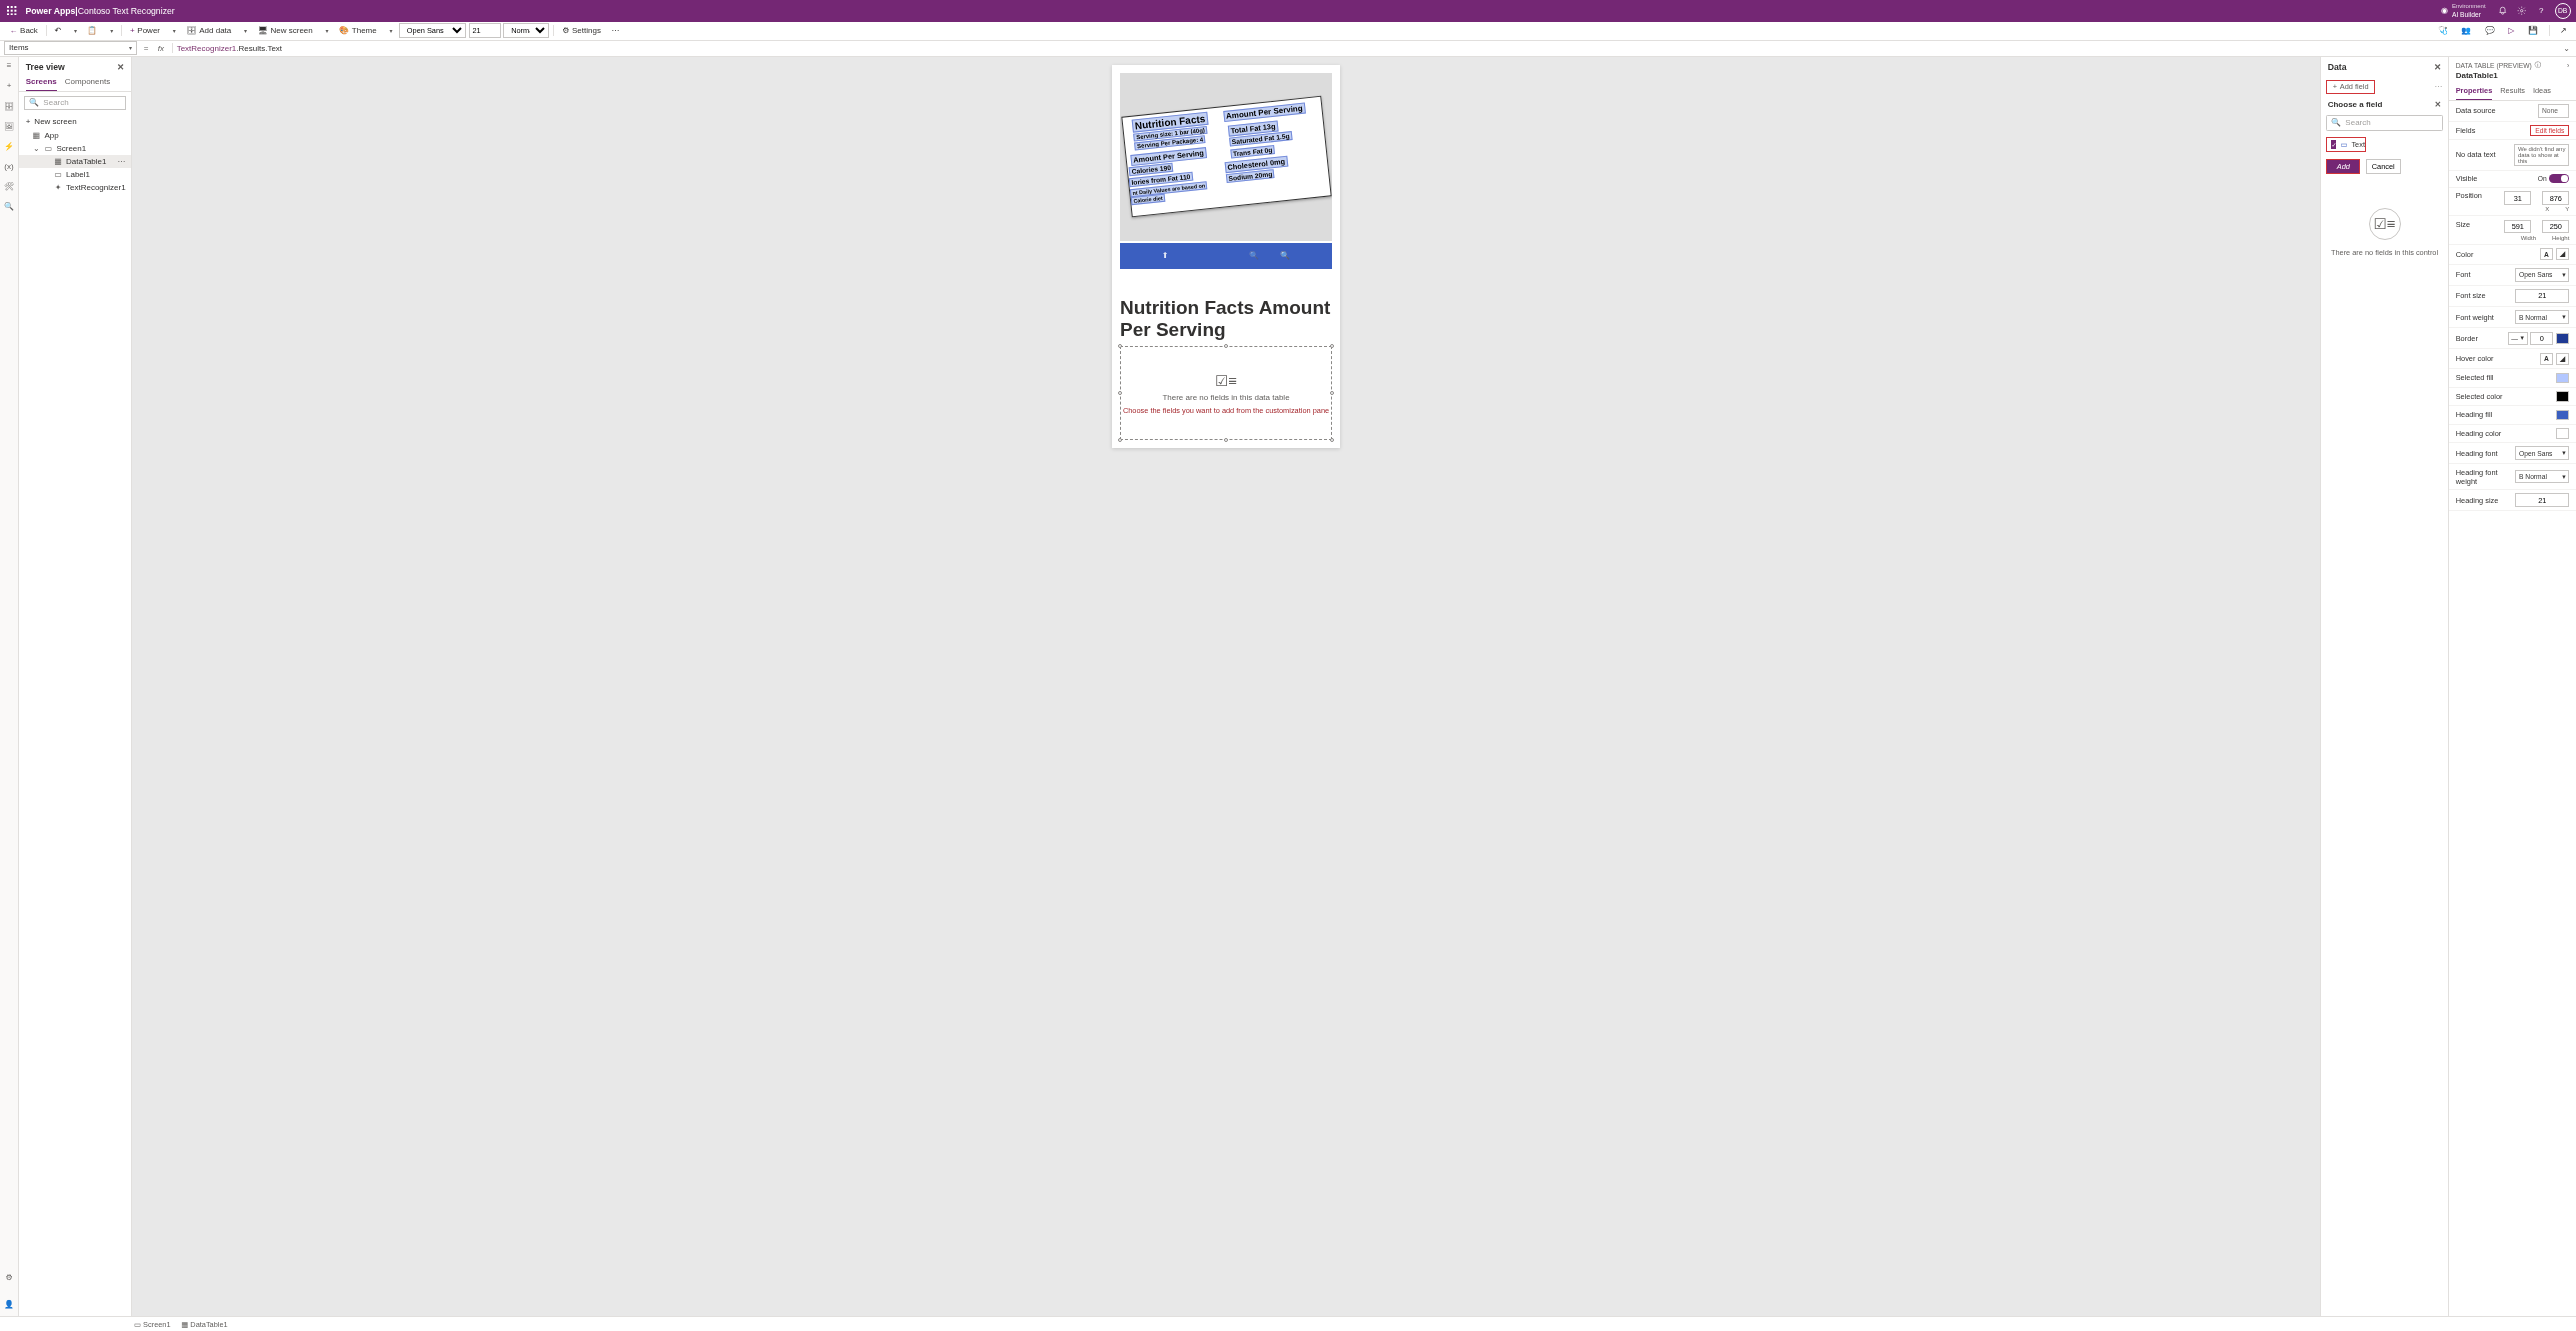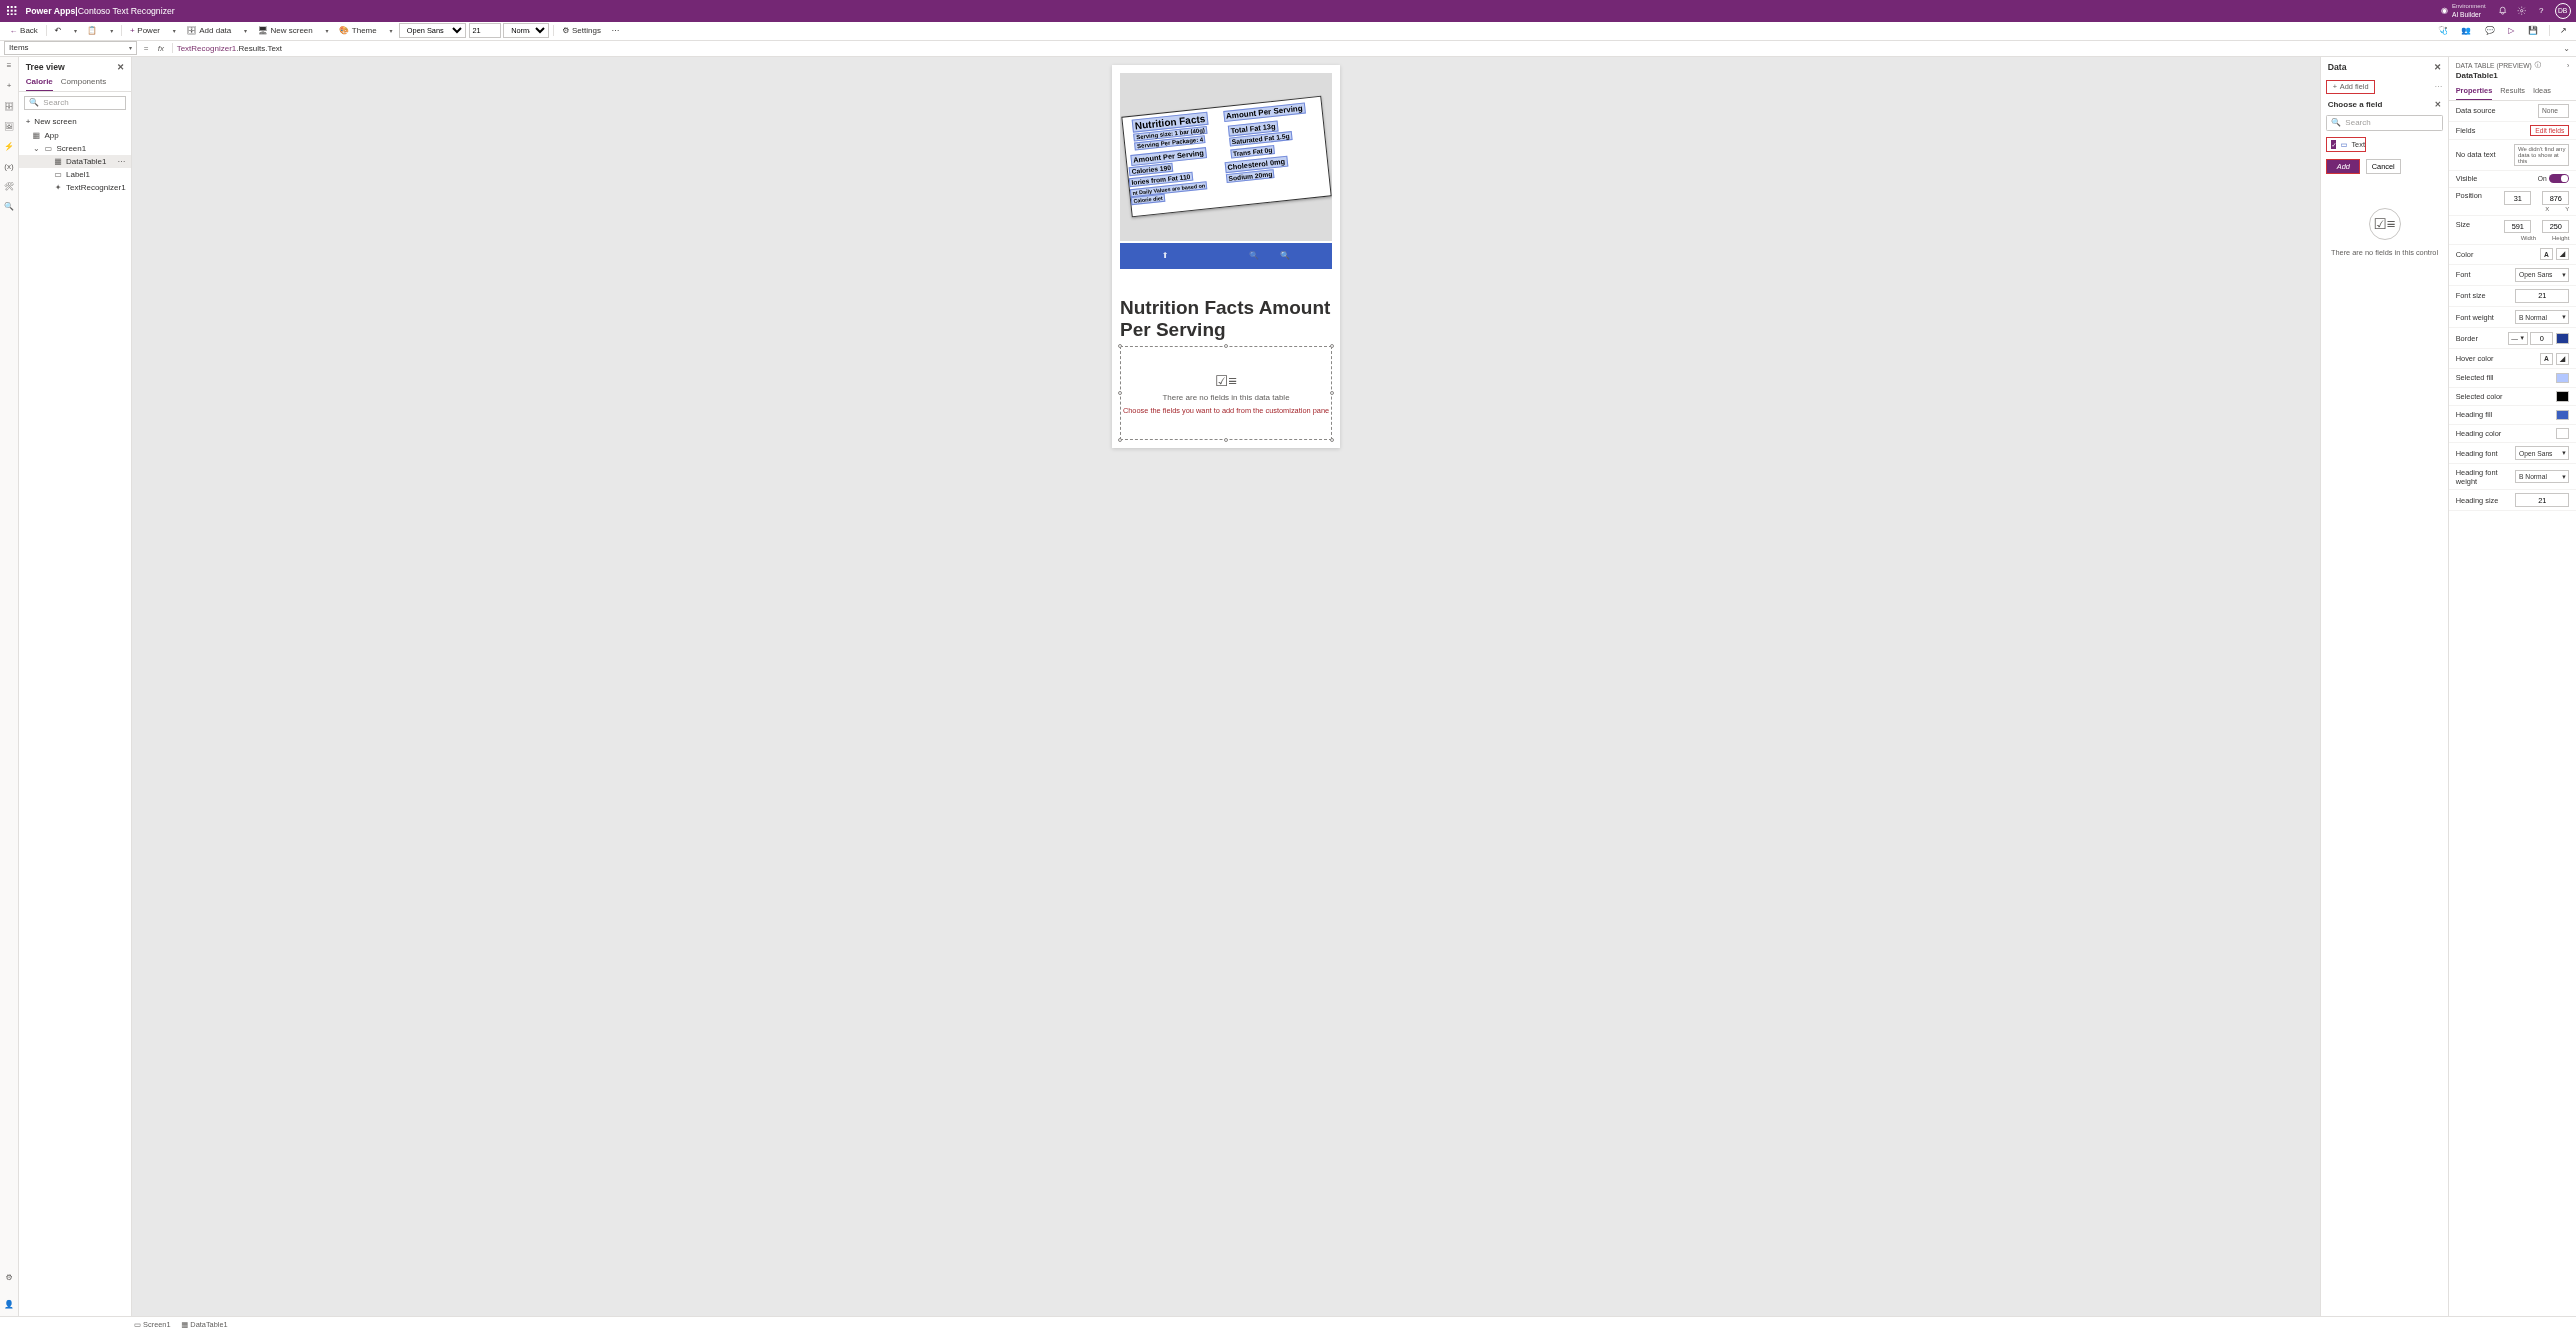--- a/index.html
+++ b/index.html
@@ -233,21 +233,21 @@
     <div class="ri last">⚙</div>
     <div class="ri last2">👤</div>
   </div>
 
   <div class="tree">
     <div class="thead">
         <span>Tree view</span>
         <span style="color:#605e5c">✕</span>
       </div>
     <div class="tabs">
-      <div class="tab active">Calorie</div>
+      <div class="tab active">Screens</div>
       <div class="tab">Components</div>
     </div>
     <div class="search">
         <span>🔍</span>
         <span style="color:#a19f9d">Search</span>
       </div>
     <div class="newscr chev">
         <span>+</span>
         <span>New screen</span>
       </div>

